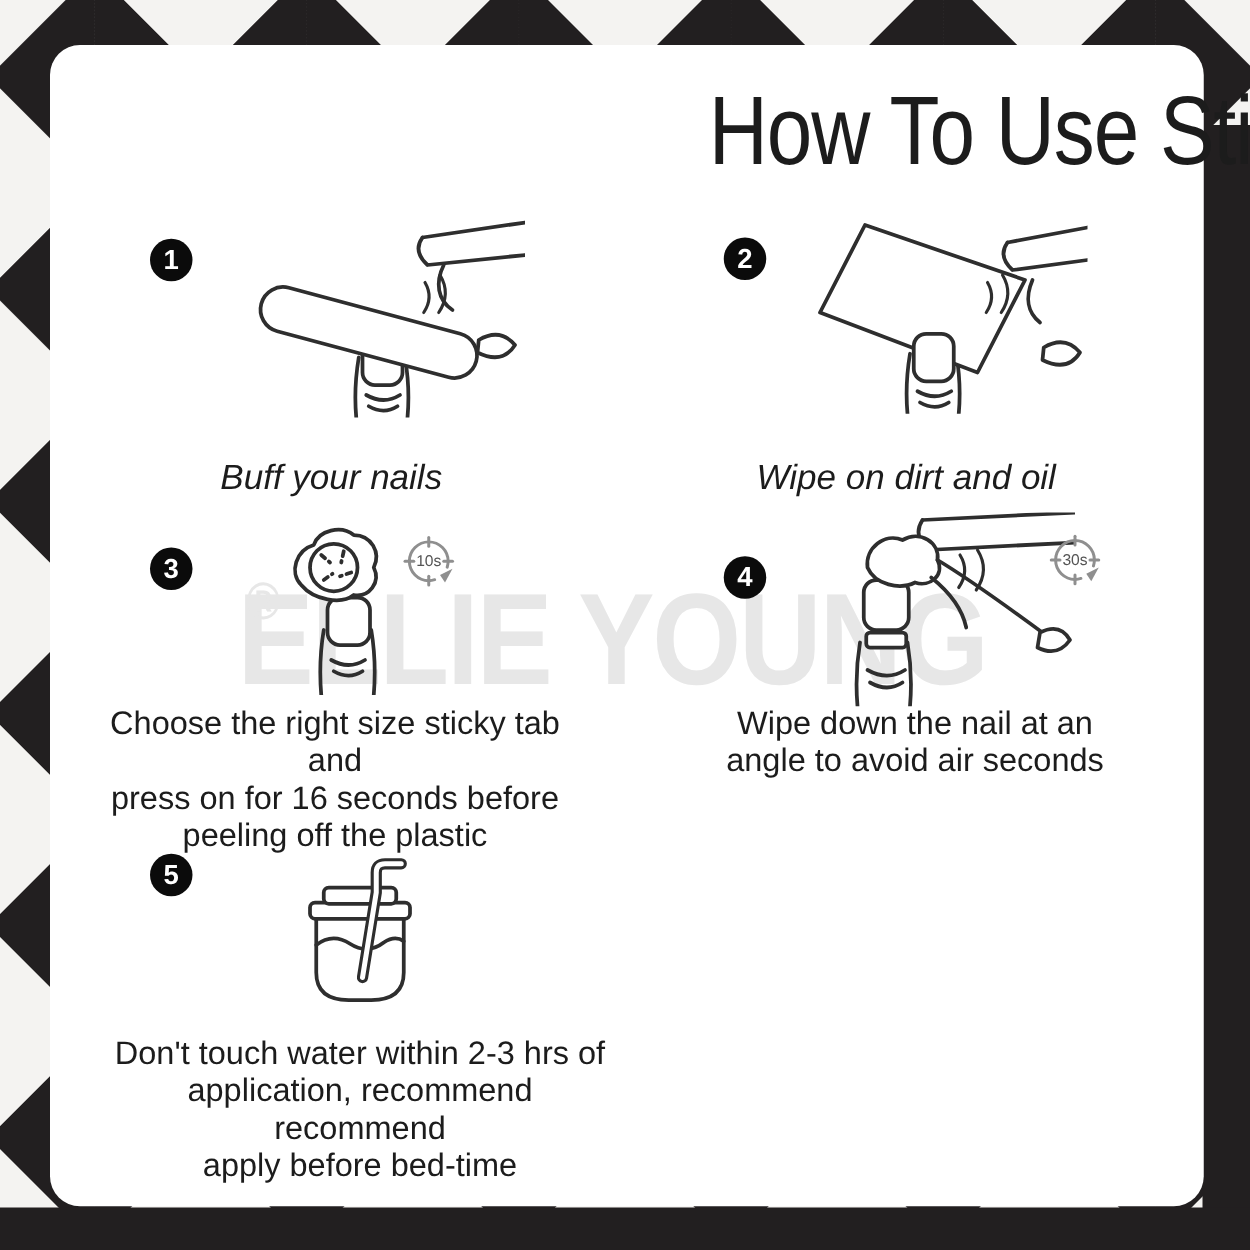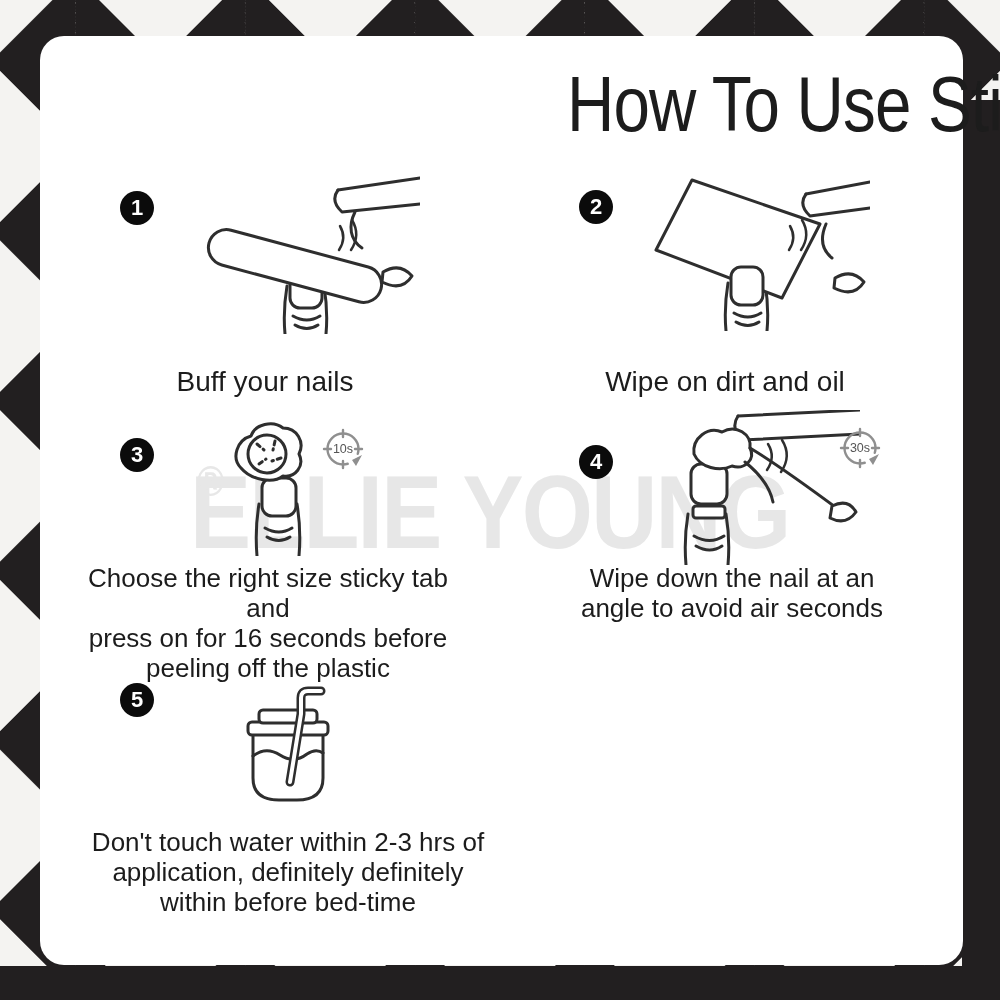--- a/index.html
+++ b/index.html
@@ -18,21 +18,21 @@
   .bottom-bar{position:absolute;left:0;right:0;bottom:0;height:34px;background:#221f20;}
   .card{position:absolute;left:40px;top:36px;width:923px;height:929px;background:#fff;border-radius:24px;}
   .card *{position:absolute;}
   .title{top:26px;left:0;width:100%;text-align:center;font-size:78px;line-height:1.1;white-space:nowrap;}
   .title span{display:inline-block;transform:scaleX(.84);transform-origin:center;letter-spacing:-1px;}
   .watermark{left:150px;top:424px;z-index:0;font-size:104px;font-weight:700;color:#e7e7e7;
      white-space:nowrap;transform:scaleX(.88);transform-origin:left top;letter-spacing:-2px;line-height:1;}
   .watermark .reg{position:relative;display:inline-block;font-size:42px;transform:translateY(-52px);margin-left:8px;font-weight:700;}
   .badge{width:34px;height:34px;border-radius:50%;background:#0b0b0b;color:#fff;
      font-size:22px;font-weight:700;line-height:34px;text-align:center;z-index:2;}
-  .caption{font-size:28px;text-align:center;z-index:2;}
+  .caption{font-size:28px;text-align:center;z-index:2;font-style:italic;}
   .desc{font-size:26px;line-height:30px;text-align:center;z-index:2;}
   .illus,.timer,.cupwrap{z-index:1;}
   svg text{font-family:"Liberation Sans",sans-serif;}
 </style>
 </head>
 <body>
 
 <div id="stage">
   <div class="checker"></div>
   <div class="right-strip"></div>
@@ -160,18 +160,18 @@
         <path d="M20,52 L20,96 Q20,118 46,118 L64,118 Q90,118 90,96 L90,52" fill="#fff"></path>
         <path d="M20,74 Q33,64 47,73 Q61,82 74,72 Q83,66 90,71"></path>
         <rect x="15" y="40" width="80" height="13" rx="4" fill="#fff"></rect>
         <rect x="26" y="28" width="58" height="13" rx="4" fill="#fff"></rect>
         <path d="M57,100 L68,32 L68,16 Q68,9 75,9 L88,9" stroke-width="9"></path>
         <path d="M57,100 L68,32 L68,16 Q68,9 75,9 L88,9" stroke="#fff" stroke-width="4"></path>
       </g>
     </svg>
     <div class="desc" style="left:48px;top:791px;width:400px;">
       <div style="position:static;">Don't touch water within 2-3 hrs of</div>
-      <div style="position:static;">application, definitely definitely</div>
-      <div style="position:static;">within before bed-time</div>
+      <div style="position:static;">application, recommend recommend</div>
+      <div style="position:static;">apply before bed-time</div>
     </div>
 
   </div>
 </div>
 
 </body></html>

